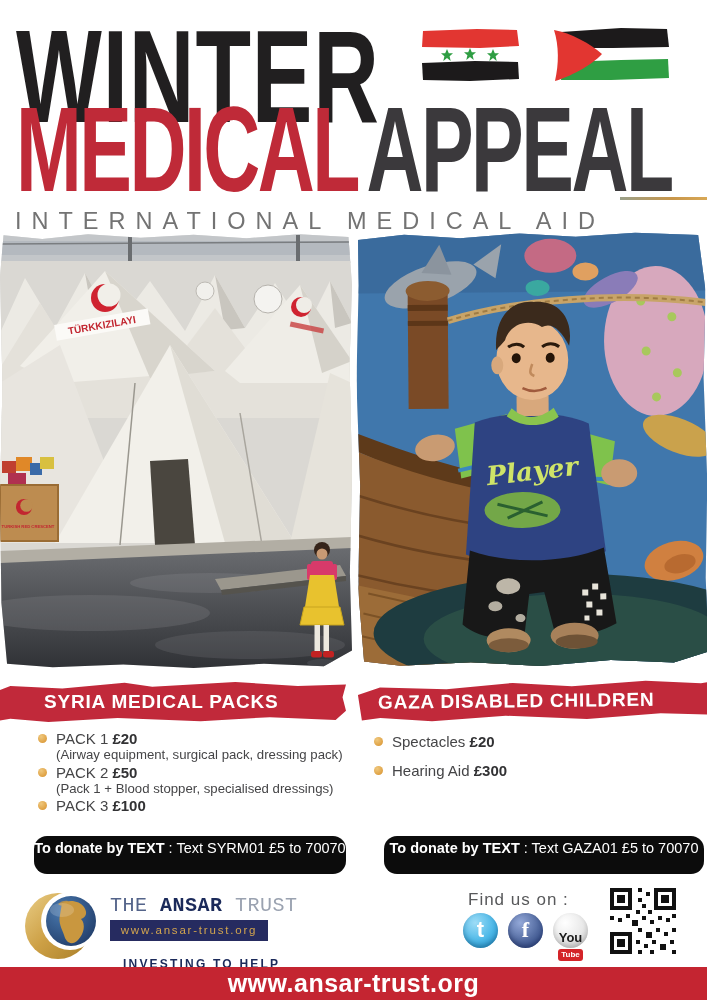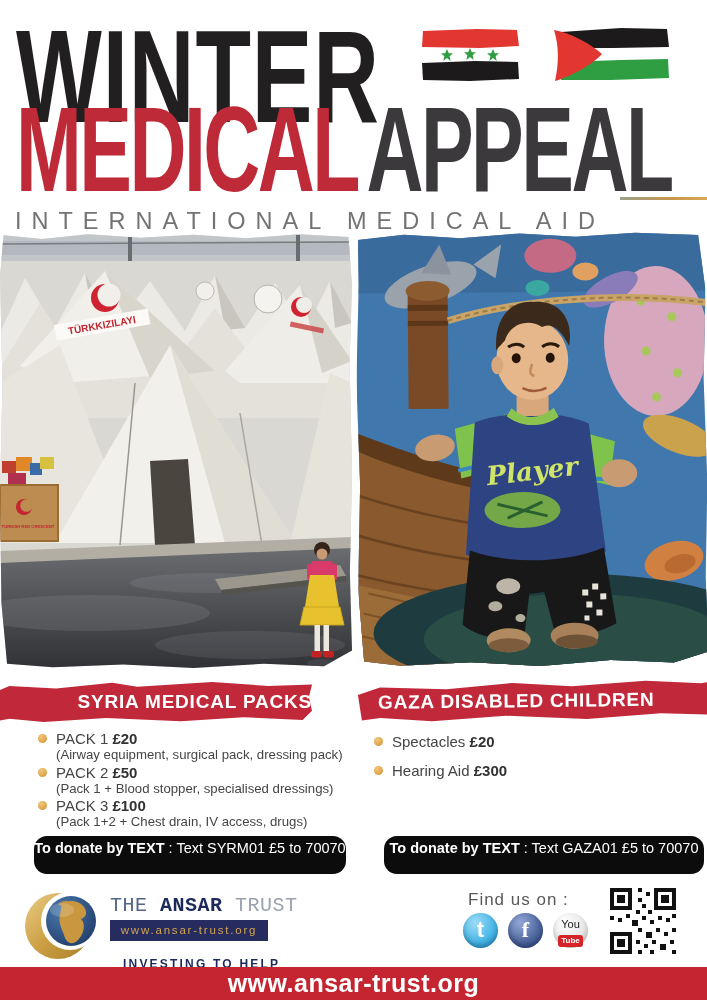--- a/index.html
+++ b/index.html
@@ -45,23 +45,22 @@
     transform:rotate(-0.5deg);
     clip-path:polygon(0.8% 1.5%,14% 0.4%,30% 1.3%,47% 0.3%,63% 1.2%,80% 0.4%,98% 1%,100% 14%,99.2% 34%,100% 58%,99.3% 80%,100% 97%,90% 99.5%,72% 98.8%,52% 100%,32% 99%,12% 99.7%,1.5% 98.6%,0% 82%,0.8% 58%,0% 34%,0.9% 12%);
   }
 
   
   .banner {
     background:#c1293a; color:#fff; font-weight:bold; font-size:19px;
     letter-spacing:0.8px; line-height:40px; white-space:nowrap;
   }
   .banner-syria {
-    left:0; top:682px; width:302px; height:40px; padding-left:10px;
+    left:0; top:682px; width:302px; height:40px; padding-left:44px;
     clip-path:polygon(0 20%,3% 10%,18% 16%,36% 2%,44% 12%,68% 0%,86% 10%,100% 6%,99% 38%,100% 72%,97% 95%,78% 88%,58% 98%,34% 90%,14% 100%,3% 92%,0 96%);
-    text-align:right;
   }
   .banner-gaza {
     left:358px; top:681px; width:349px; height:40px; padding-left:20px;
     transform:rotate(-0.6deg);
     clip-path:polygon(0 30%,6% 12%,24% 18%,42% 4%,58% 14%,78% 2%,93% 10%,100% 0,100% 90%,82% 84%,62% 96%,40% 86%,20% 98%,6% 88%,1% 94%);
   }
 
   
   .list { color:#454547; }
   .list-syria { left:38px; top:730px; width:312px; }
@@ -100,21 +99,21 @@
     letter-spacing:2.2px; white-space:nowrap;padding-left:13px;
   }
   .findus { left:468px; top:890px; font-size:17px; color:#58595b; letter-spacing:1px; }
   .soc {
     top:913px; width:35px; height:35px; border-radius:50%; text-align:center;
     color:#fff; font-weight:bold;
   }
   .soc-tw { left:463px; background:radial-gradient(circle at 35% 28%, #9ddcf6, #4cb8e8 55%, #1f93cf); box-shadow:inset 0 -3px 5px rgba(0,40,70,.35); font-size:22px; line-height:33px; }
   .soc-fb { left:508px; background:radial-gradient(circle at 35% 28%, #93a8d8, #51699f 55%, #2c4685); box-shadow:inset 0 -3px 5px rgba(10,20,60,.4); font-size:22px; line-height:34px; font-family:"Liberation Serif", serif; }
   .soc-yt { left:553px; background:radial-gradient(circle at 35% 28%, #ffffff, #e8e8e8 55%, #c6c6c6); box-shadow:inset 0 -3px 5px rgba(0,0,0,.18); }
-  .yt-top { font-size:11px; font-weight:normal; color:#1c1c1c; line-height:10px; margin-top:6px; }
+  .yt-top { font-size:13px; font-weight:bold; color:#1c1c1c; line-height:10px; margin-top:20px; }
   .yt-badge {
     display:inline-block; background:#d42428; color:#fff; font-size:8px;
     font-weight:bold; line-height:10px; padding:1px 3px; border-radius:3px;
   }
   .bottombar {
     left:0; top:967px; width:707px; height:33px; background:#c42531;
     color:#fff; font-weight:bold; font-size:25px; text-align:center;
     line-height:33px; letter-spacing:0.5px;
   }
 </style>
@@ -328,21 +327,20 @@
     <div class="li-detail">(Airway equipment, surgical pack, dressing pack)</div>
     <div class="li">
       <span class="dot"></span>
       <span>PACK 2</span> <b>£50</b>
     </div>
     <div class="li-detail">(Pack 1 + Blood stopper, specialised dressings)</div>
     <div class="li">
       <span class="dot"></span>
       <span>PACK 3</span> <b>£100</b>
     </div>
-    <div class="li-detail">(Pack 1+2 + Chest drain, IV access, drugs)</div>
   </div>
 
   <div class="abs list list-gaza">
     <div class="li">
       <span class="dot"></span>
       <span>Spectacles</span> <b>£20</b>
     </div>
     <div class="li">
       <span class="dot"></span>
       <span>Hearing Aid</span> <b>£300</b>

